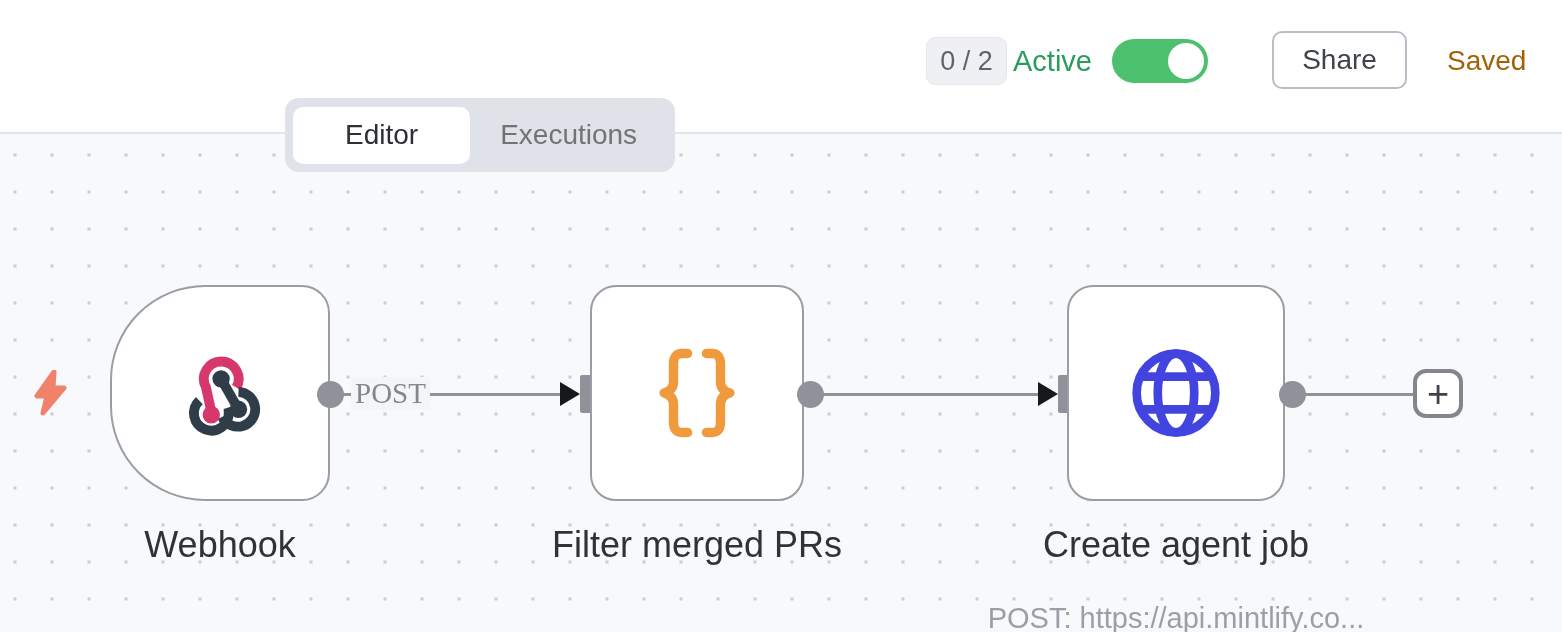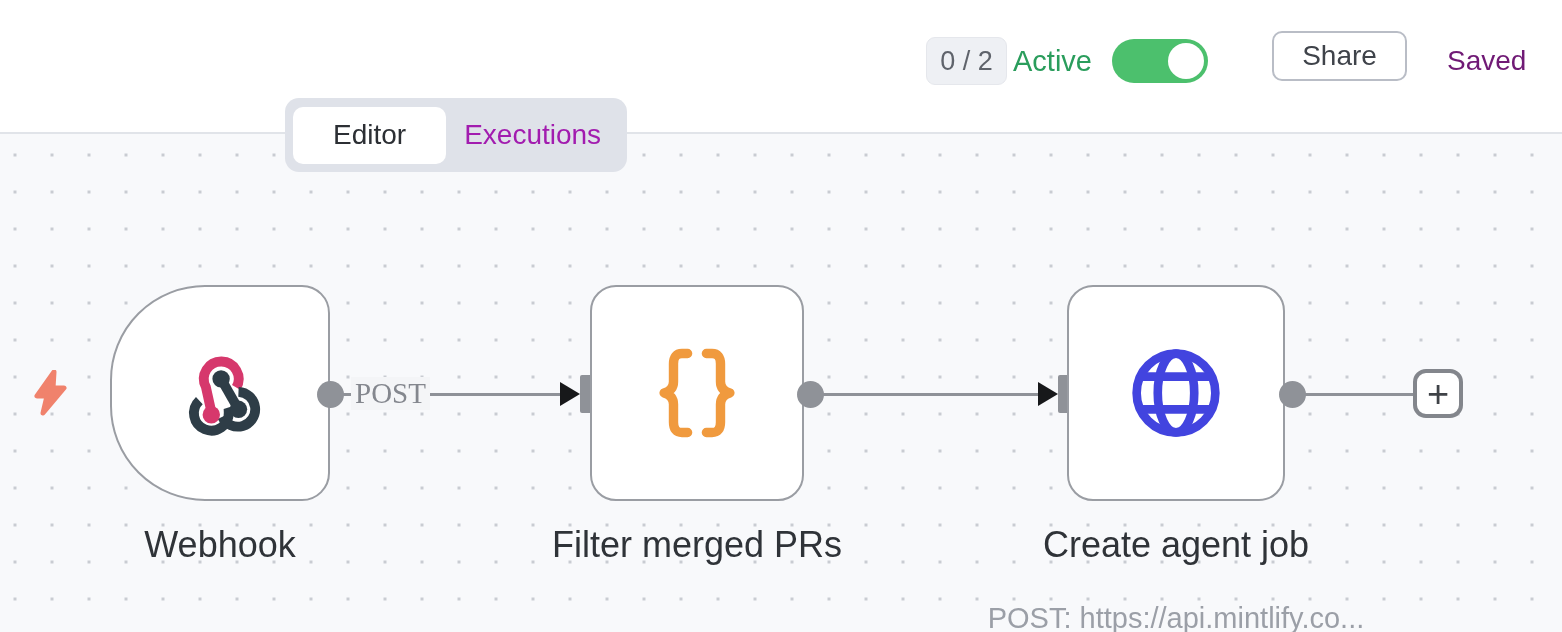--- a/index.html
+++ b/index.html
@@ -27,44 +27,44 @@
   }
   .toggle {
     position:absolute; left:1112px; top:39px; width:96px; height:44px;
     background:#4cc06d; border-radius:22px; cursor:pointer;
   }
   .toggle .knob {
     position:absolute; right:4px; top:4px; width:36px; height:36px;
     background:#ffffff; border-radius:50%;
   }
   .share-btn {
-    position:absolute; left:1272px; top:31px; width:135px; height:50px;
+    position:absolute; left:1272px; top:31px; width:135px; height:58px;
     background:#ffffff; border:2px solid #b9bdc6; border-radius:10px;
     display:flex; align-items:center; justify-content:center;
     font-size:28px; color:#3f434a; cursor:pointer;
   }
   .saved-label {
     position:absolute; left:1447px; top:45px;
-    font-size:28px; color:#701a75;
+    font-size:28px; color:#a16207;
   }
 
   
   .tabbar {
     position:absolute; left:285px; top:98px; height:74px;
     background:#dfe2e9; border-radius:14px;
     display:flex; align-items:center; padding:0 8px;
     z-index:5;
   }
   .tab {
     display:flex; align-items:center; justify-content:center;
-    height:57px; padding:0 18px; border-radius:10px;
-    font-size:28px; color:#a21caf; cursor:pointer; white-space:nowrap;
+    height:57px; padding:0 30px; border-radius:10px;
+    font-size:28px; color:#737373; cursor:pointer; white-space:nowrap;
   }
   .tab.active {
-    background:#ffffff; color:#2c2f34; padding:0 40px;
+    background:#ffffff; color:#2c2f34; padding:0 52px;
   }
 
   
   .canvas {
     position:absolute; left:0; top:132px; width:1562px; height:500px;
     background-color:#f8f9fb;
     background-image:radial-gradient(circle,#c9ccd2 1.7px,transparent 1.9px);
     background-size:37px 37px;
     background-position:-3.5px 2.5px;
     border-top:2px solid #e1e4e9;

